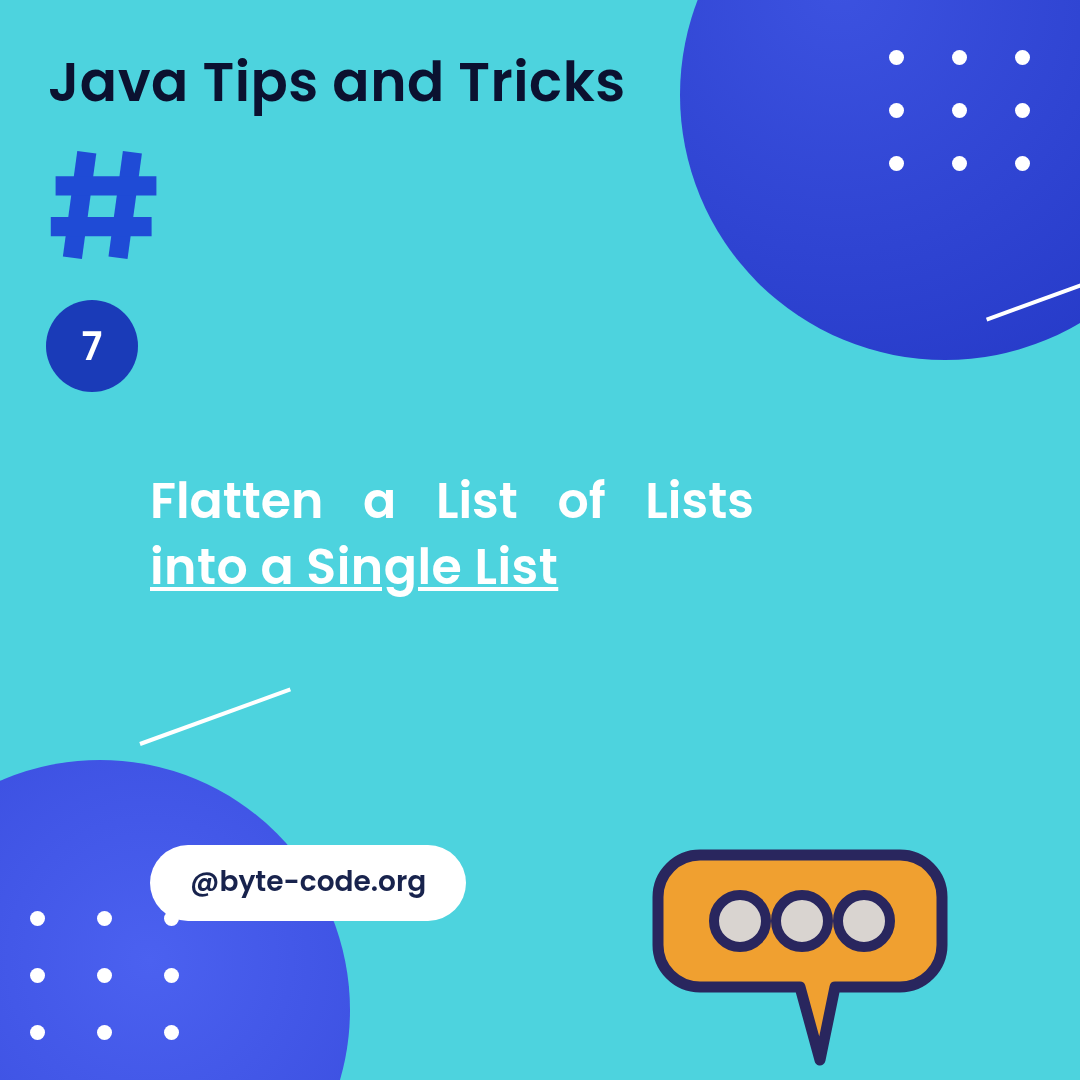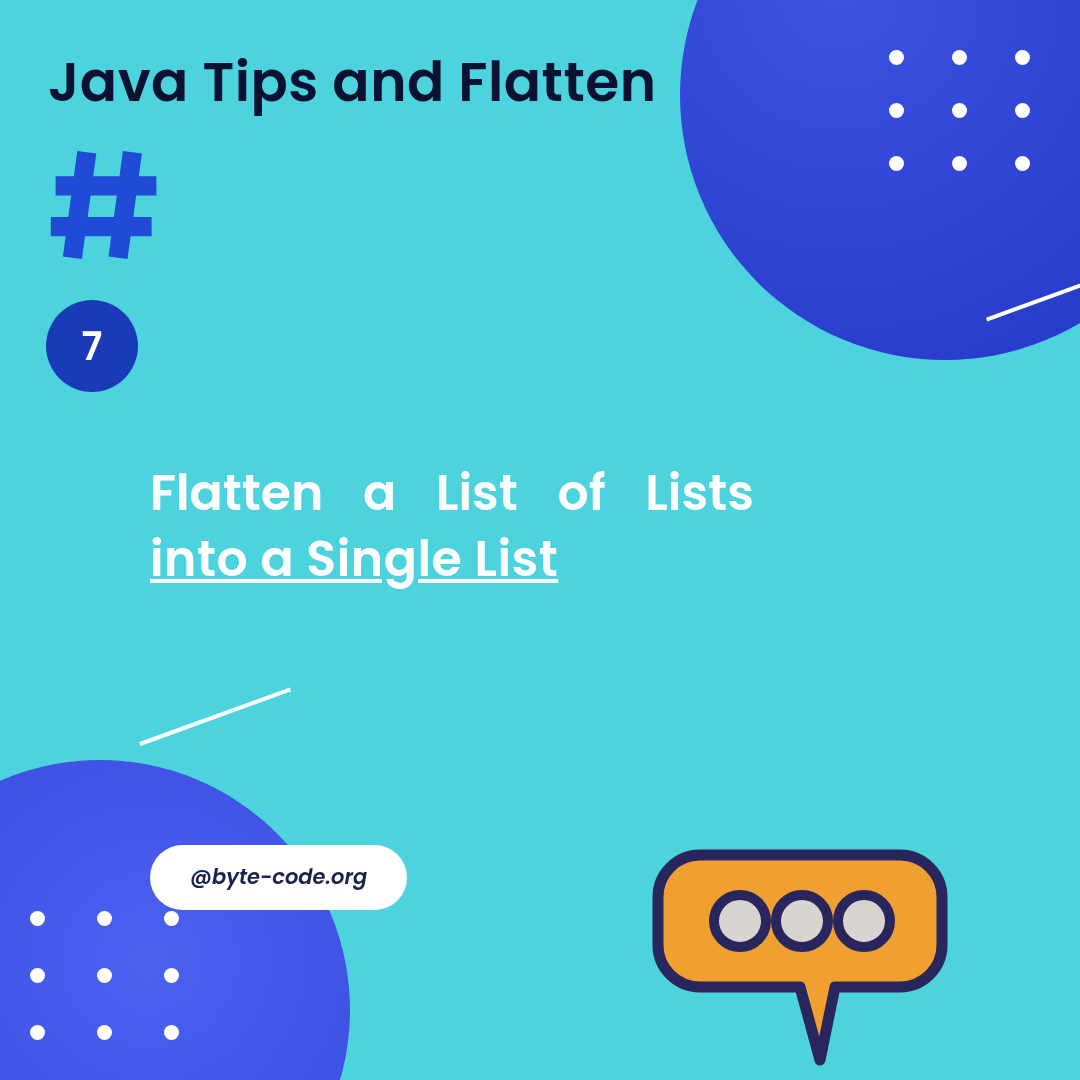--- a/index.html
+++ b/index.html
@@ -63,35 +63,34 @@
   .headline {
     position: absolute;
     top: 460px;
     left: 150px;
     width: 800px;
     color: #fff;
     font-size: 49px;
     font-weight: 600;
     line-height: 1.35;
   }
-  .headline .row1 { word-spacing: 28px; }
+  .headline .row1 { word-spacing: 28px; margin-top: 8px; }
   .headline .row2 { letter-spacing: 0.5px; text-decoration: underline; }
   .pill {
     position: absolute;
     top: 845px;
     left: 150px;
     background: #fff;
     border-radius: 40px;
     padding: 16px 40px 18px 40px;
   }
   .pill-text {
     color: #18234d;
-    font-size: 21px;
-    font-weight: 600;
-    font-style: italic;
+    font-size: 28px;
+    font-weight: 600;
   }
   .dots-tr {
     position: absolute;
     top: 50px;
     right: 50px;
   }
   .dots-bl {
     position: absolute;
     left: 30px;
     bottom: 40px;
@@ -161,21 +160,21 @@
       <div class="d"></div>
     <div class="d"></div>
       <div class="d"></div>
       <div class="d"></div>
     <div class="d"></div>
       <div class="d"></div>
       <div class="d"></div>
   </div>
 </div>
 
-<h1 class="title">Java Tips and Flatten</h1>
+<h1 class="title">Java Tips and Tricks</h1>
 
 <div class="hash">
   <svg width="120" height="120" viewBox="0 0 100 100">
     <g stroke="#1f4bd6" stroke-width="16" stroke-linecap="butt">
       <line x1="34" y1="6" x2="22" y2="94"></line>
       <line x1="72" y1="6" x2="60" y2="94"></line>
       <line x1="8" y1="34" x2="92" y2="34"></line>
       <line x1="4" y1="68" x2="88" y2="68"></line>
     </g>
   </svg>

